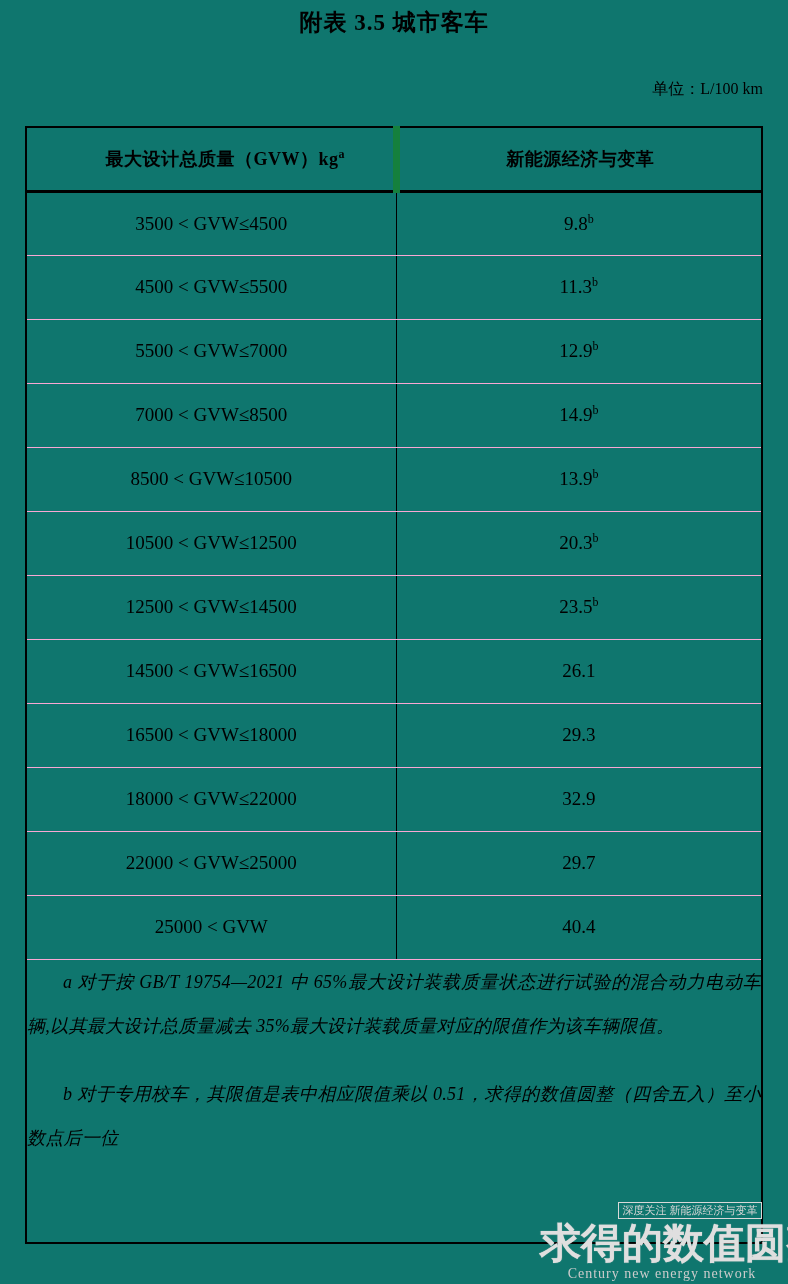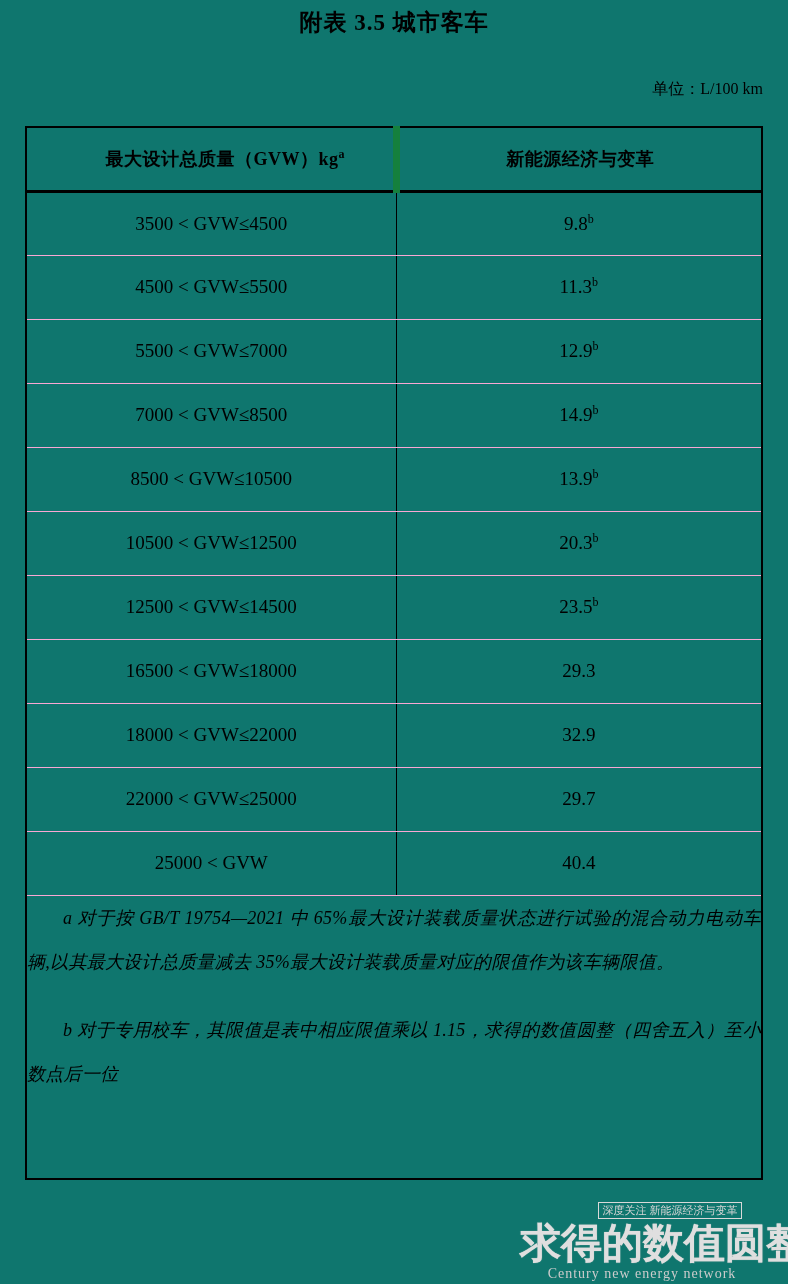--- a/index.html
+++ b/index.html
@@ -70,21 +70,21 @@
     margin: 0;
     line-height: 44px;
     text-align: justify;
     text-indent: 2em;
     letter-spacing: 0.3px;
   }
   .note + .note { margin-top: 24px; }
   
   .watermark {
     position: absolute;
-    right: 24px;
+    right: 4px;
     top: 1200px;
     width: 244px;
     text-align: center;
     pointer-events: none;
   }
   .wm-tagline {
     display: inline-block;
     margin-left: 56px;
     border: 1px solid #d9d9d9;
     color: #d5d5d5;
@@ -152,41 +152,45 @@
         </tr>
         <tr>
           <td class="range-cell">10500 &lt; GVW≤12500</td>
           <td class="value-cell"><span>20.3</span><sup>b</sup></td>
         </tr>
         <tr>
           <td class="range-cell">12500 &lt; GVW≤14500</td>
           <td class="value-cell"><span>23.5</span><sup>b</sup></td>
         </tr>
         <tr>
+          <td class="range-cell">14500 &lt; GVW≤16500</td>
+          <td class="value-cell"><span>26.1</span><sup></sup></td>
+        </tr>
+        <tr>
           <td class="range-cell">16500 &lt; GVW≤18000</td>
           <td class="value-cell"><span>29.3</span><sup></sup></td>
         </tr>
         <tr>
           <td class="range-cell">18000 &lt; GVW≤22000</td>
           <td class="value-cell"><span>32.9</span><sup></sup></td>
         </tr>
         <tr>
           <td class="range-cell">22000 &lt; GVW≤25000</td>
           <td class="value-cell"><span>29.7</span><sup></sup></td>
         </tr>
         <tr>
           <td class="range-cell">25000 &lt; GVW</td>
           <td class="value-cell"><span>40.4</span><sup></sup></td>
         </tr>
       </tbody>
     <tbody>
       <tr>
         <td class="notes-cell" colspan="2">
           <p class="note">a 对于按 GB/T 19754—2021 中 65%最大设计装载质量状态进行试验的混合动力电动车辆,以其最大设计总质量减去 35%最大设计装载质量对应的限值作为该车辆限值。</p>
-          <p class="note">b 对于专用校车，其限值是表中相应限值乘以 1.15，求得的数值圆整（四舍五入）至小数点后一位</p>
+          <p class="note">b 对于专用校车，其限值是表中相应限值乘以 0.51，求得的数值圆整（四舍五入）至小数点后一位</p>
         </td>
       </tr>
     </tbody>
   </table>
 
   <div class="watermark">
     <div class="wm-tagline">深度关注 新能源经济与变革</div>
     <div class="wm-name">求得的数值圆整</div>
     <div class="wm-sub">Century new energy network</div>
   </div>

